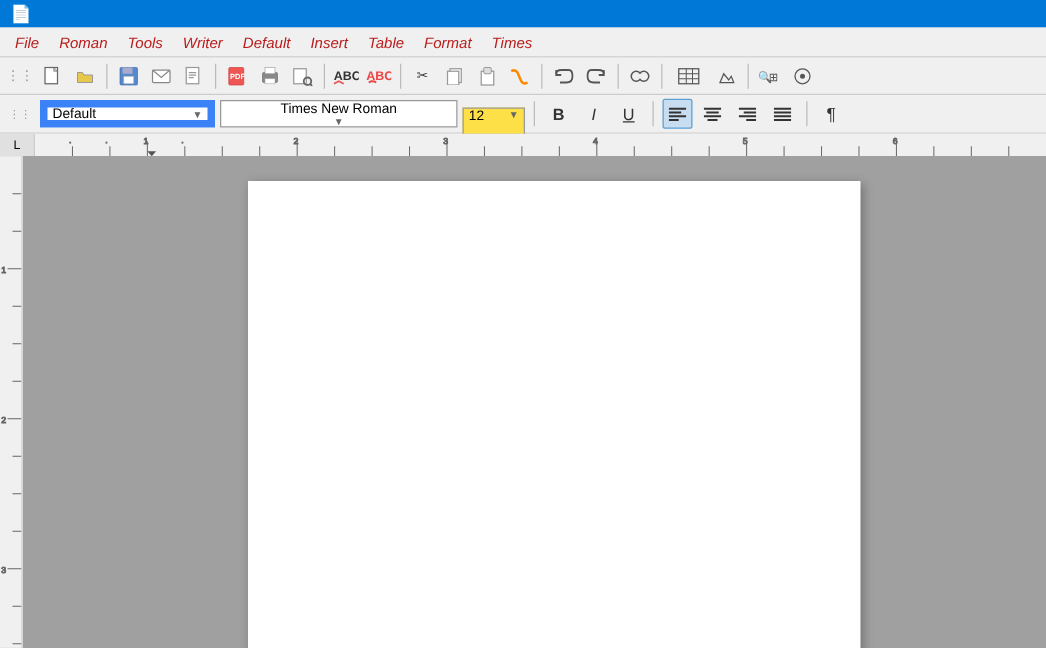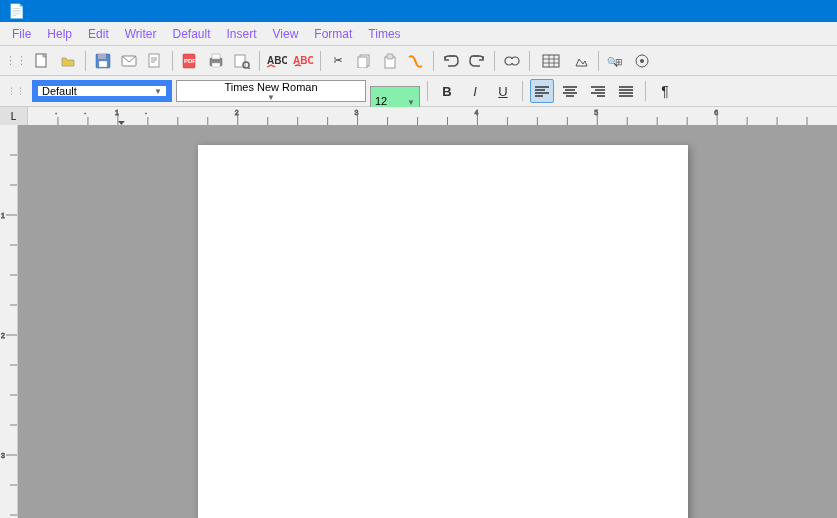--- a/index.html
+++ b/index.html
@@ -23,21 +23,22 @@
       height: 24px;
       display: flex;
       align-items: center;
       border-bottom: 1px solid #ccc;
       padding: 0 4px;
     }
     .menu-item {
       padding: 2px 8px;
       cursor: pointer;
       font-size: 12px;
-      color: #8b5cf6;
+      color: #b91c1c;
+      font-style: italic;
     }
 
     
     #toolbar-area {
       background: #f0f0f0;
       border-bottom: 1px solid #ccc;
     }
     #toolbar-1 {
       height: 30px;
       display: flex;
@@ -100,25 +101,25 @@
       display: flex;
       align-items: center;
       justify-content: space-between;
       flex-direction: column;
     }
     .size-select {
       width: 50px;
       height: 22px;
       font-size: 11px;
       border: 1px solid #999;
-      background: #86efac;
+      background: #fde047;
       padding: 0 4px;
       cursor: pointer;
       display: flex;
-      align-items: flex-end;
+      align-items: flex-start;
       justify-content: space-between;
       margin-top: 11px;
     }
     .fmt-btn {
       width: 24px;
       height: 24px;
       display: flex;
       align-items: center;
       justify-content: center;
       cursor: pointer;
@@ -204,26 +205,26 @@
   </style>
 </head>
 <body>
 
 <div id="title-bar">
   <span class="title-icon">📄</span>
 </div>
 
 <div id="menu-bar">
   <span class="menu-item">File</span>
-  <span class="menu-item">Help</span>
-  <span class="menu-item">Edit</span>
+  <span class="menu-item">Roman</span>
+  <span class="menu-item">Tools</span>
   <span class="menu-item">Writer</span>
   <span class="menu-item">Default</span>
   <span class="menu-item">Insert</span>
-  <span class="menu-item">View</span>
+  <span class="menu-item">Table</span>
   <span class="menu-item">Format</span>
   <span class="menu-item">Times</span>
 </div>
 
 <div id="toolbar-area">
   <div id="toolbar-1">
 
     <div class="tb-btn" style="cursor:default; color:#999;">⋮⋮</div>
 
     <div class="tb-btn" title="New">

